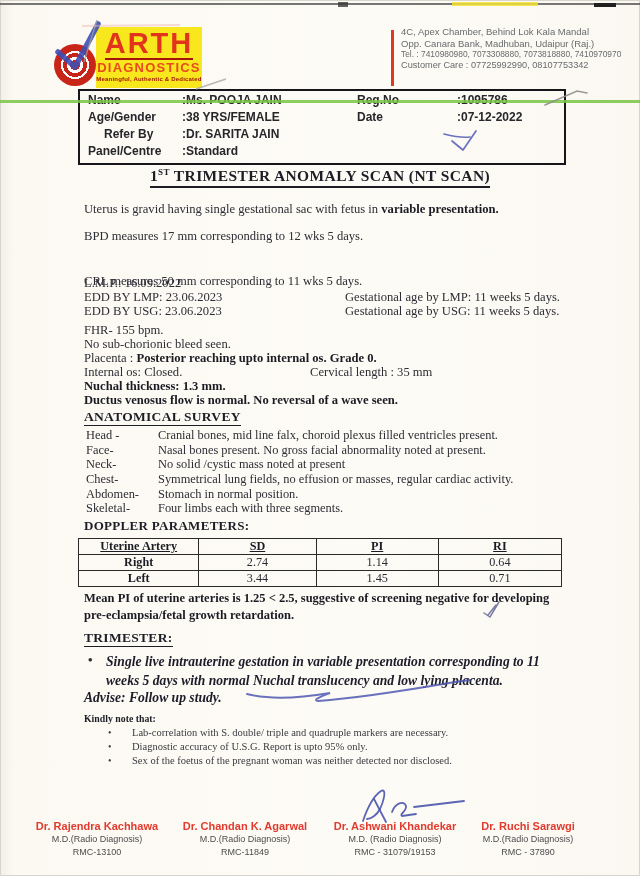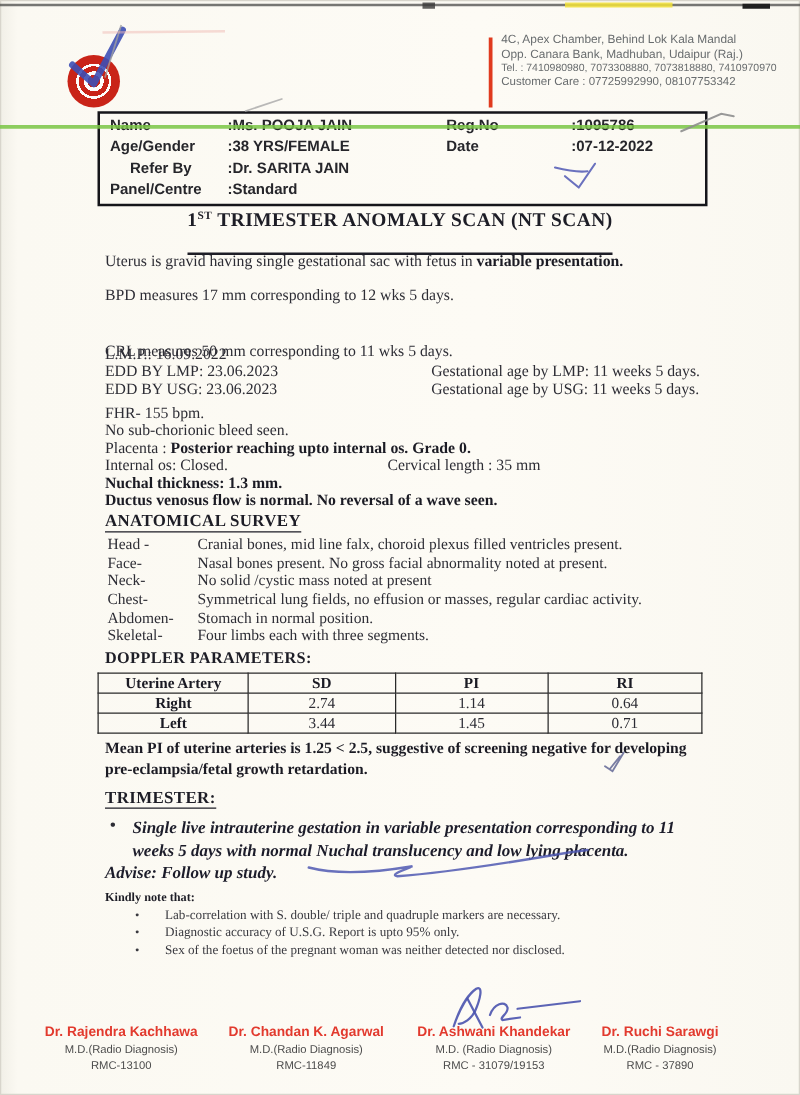--- a/index.html
+++ b/index.html
@@ -31,36 +31,36 @@
   .company .cname{font-size:17px;font-weight:bold;color:#3f4a44;line-height:22px;}
   .company .addr{font-size:9.5px;color:#686c6e;line-height:11.5px;}
   .company .tel{font-size:8.4px;color:#686c6e;line-height:11px;}
   .company .care{font-size:9.2px;color:#686c6e;line-height:11px;}
   
   .infobox{left:78px;top:89px;width:484px;height:72px;border:2px solid #15151a;
     font-family:"Liberation Sans",sans-serif;font-weight:bold;font-size:12px;color:#26262b;}
   .infobox span{position:absolute;white-space:nowrap;}
   
   .title{left:0;top:167px;width:640px;text-align:center;font-weight:bold;font-size:15.5px;color:#1d1d26;}
-  .title .tin{display:inline-block;border-bottom:2px solid #1d1d26;padding-bottom:16px;letter-spacing:.4px;}
+  .title .tin{display:inline-block;border-bottom:2px solid #1d1d26;padding-bottom:1px;letter-spacing:.4px;}
   .title sup{font-size:9px;}
   
   .bl{left:84px;font-size:12.6px;white-space:nowrap;}
   .b{font-weight:bold;color:#1b1b24;}
   .rcol{left:345px;}
   .h-underline{display:inline-block;border-bottom:1.6px solid #1d1d26;padding-bottom:0px;}
   .heading{font-weight:bold;color:#1d1d26;font-size:13.5px;letter-spacing:.3px;}
   
   .srows{left:86px;top:428px;width:500px;font-size:12.4px;}
   .srow{line-height:14.65px;white-space:nowrap;}
   .slabel{display:inline-block;width:72px;}
   
   .dtable{left:78px;top:538px;width:484px;border-collapse:collapse;}
   .dtable td,.dtable th{border:1.4px solid #2a2a2a;font-size:12.2px;text-align:center;height:14px;padding:0;font-family:"Liberation Serif",serif;color:#2b2b33;}
-  .dtable th{font-weight:bold;color:#1b1b24;}
+  .dtable th{font-weight:bold;color:#1b1b24;text-decoration:underline;}
   .dtable .c0{width:120px;font-weight:bold;color:#1b1b24;}
   .dtable .c1{width:117px;}.dtable .c2{width:122px;}.dtable .c3{width:123px;}
   .meanpi{left:84px;top:590px;width:488px;font-weight:bold;font-size:12.5px;color:#1b1b24;line-height:17px;}
   
   .bullet-row{left:88px;top:652px;width:484px;display:flex;}
   .bullet-dot{width:18px;font-weight:bold;font-size:13px;}
   .bullet-txt{font-weight:bold;font-style:italic;font-size:13.6px;color:#1c1c2a;line-height:19px;width:466px;}
   .advise{left:84px;top:690px;font-weight:bold;font-style:italic;font-size:13.6px;color:#1c1c2a;}
   .kindly{left:84px;top:713px;font-weight:bold;font-size:9.8px;color:#1d1d26;}
   .notes{left:108px;top:726px;width:470px;font-size:10.5px;color:#3a3a40;}
@@ -77,20 +77,26 @@
 <body>
 
 <div id="page">
 
   <div class="abs topline"></div>
   <div class="abs topline-hl"></div>
   <div class="abs topline-blob"></div>
   <div class="abs topline-dot"></div>
 
   <div class="abs bullseye"></div>
+  <div class="abs logobox">
+    <span class="arth">ARTH</span>
+    <span class="arth-rule"></span>
+    <span class="diag">DIAGNOSTICS</span>
+    <span class="tagline">Meaningful, Authentic &amp; Dedicated</span>
+  </div>
 
   <div class="abs red-div"></div>
   <div class="abs company">
     <div class="addr">4C, Apex Chamber, Behind Lok Kala Mandal</div>
     <div class="addr">Opp. Canara Bank, Madhuban, Udaipur (Raj.)</div>
     <div class="tel">Tel. : 7410980980, 7073308880, 7073818880, 7410970970</div>
     <div class="care">Customer Care : 07725992990, 08107753342</div>
   </div>
 
   <div class="abs infobox">

